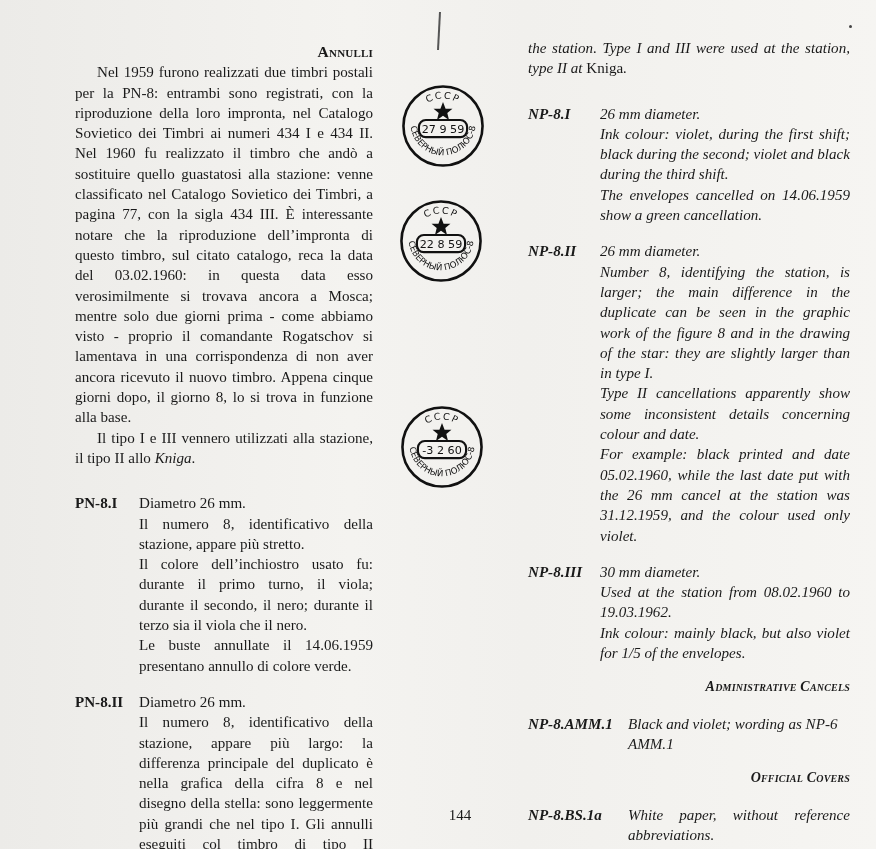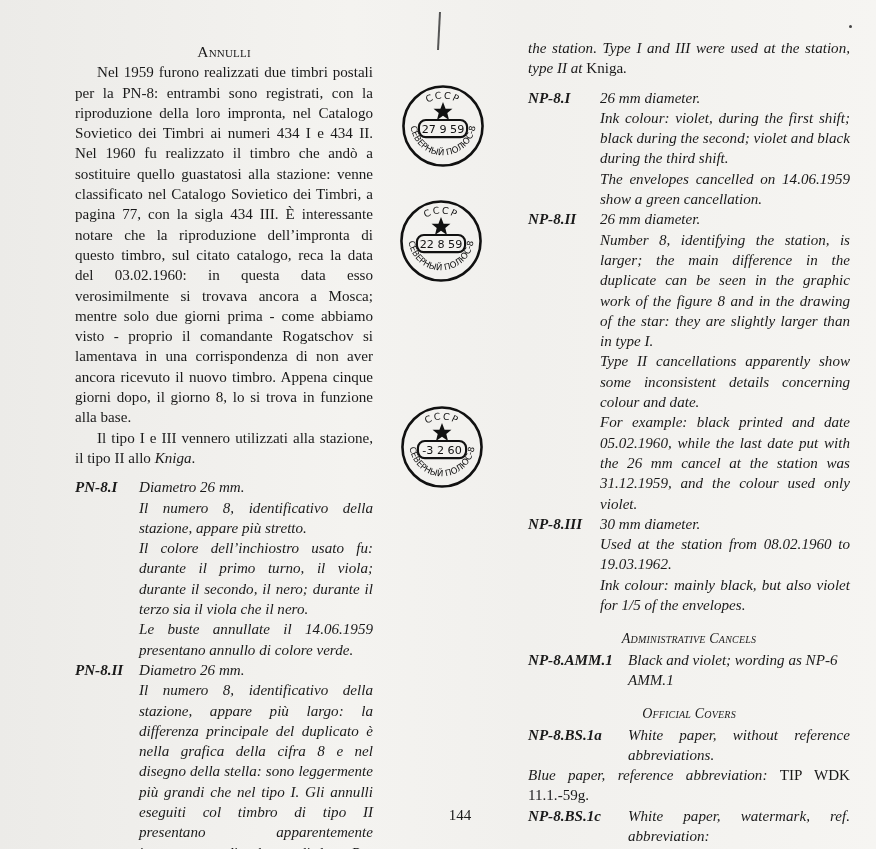--- a/index.html
+++ b/index.html
@@ -12,30 +12,30 @@
   .page-shade {
     position: absolute; left: 0; top: 0; width: 876px; height: 849px;
     background: linear-gradient(90deg, #ecebe8 0%, #f4f3f0 40%, #f1f0ed 60%, #f6f5f2 100%);
   }
   .col { position: absolute; font-size: 15.1px; line-height: 20.3px; }
   .left-col { left: 75px; top: 42px; width: 298px; }
   .right-col { left: 528px; top: 38px; width: 322px; }
   .just { text-align: justify; }
   .indent { text-indent: 22px; }
   .section-title {
-    text-align: center; font-weight: normal; font-variant: small-caps; font-size: 15.5px;
+    text-align: right; font-weight: bold; font-variant: small-caps; font-size: 15.5px;
     letter-spacing: 0.2px;
   }
   .right-col .section-title { font-style: italic; font-size: 14px; }
-  .entry { display: flex; }
-  .entry .code { font-weight: bold; flex: 0 0 auto; font-style: italic; }
+  .entry { display: flex; margin-top: 16px; }
+  .entry .code { font-weight: bold; flex: 0 0 auto; }
   .left-col .entry .code { width: 64px; }
   .right-col .entry .code { font-style: italic; width: 72px; }
   .right-col .entry.wide .code { width: 100px; }
-  .entry .body { flex: 1 1 auto; font-style: italic; }
+  .entry .body { flex: 1 1 auto; }
   .para-gap { height: 9px; }
   .right-col .it { font-style: italic; }
   .upright { font-style: normal; }
   .stamp { position: absolute; width: 86px; height: 86px; }
   .page-number { position: absolute; left: 0; width: 876px; top: 807px; text-align: center; font-size: 15px; padding-left: 22px; }
   .pencil-mark { position: absolute; left: 438px; top: 12px; width: 2px; height: 38px; background: #555; transform: rotate(3deg); }
   .dust { position: absolute; left: 849px; top: 25px; width: 3px; height: 3px; background: #444; border-radius: 50%; }
 </style>
 </head>
 <body>

